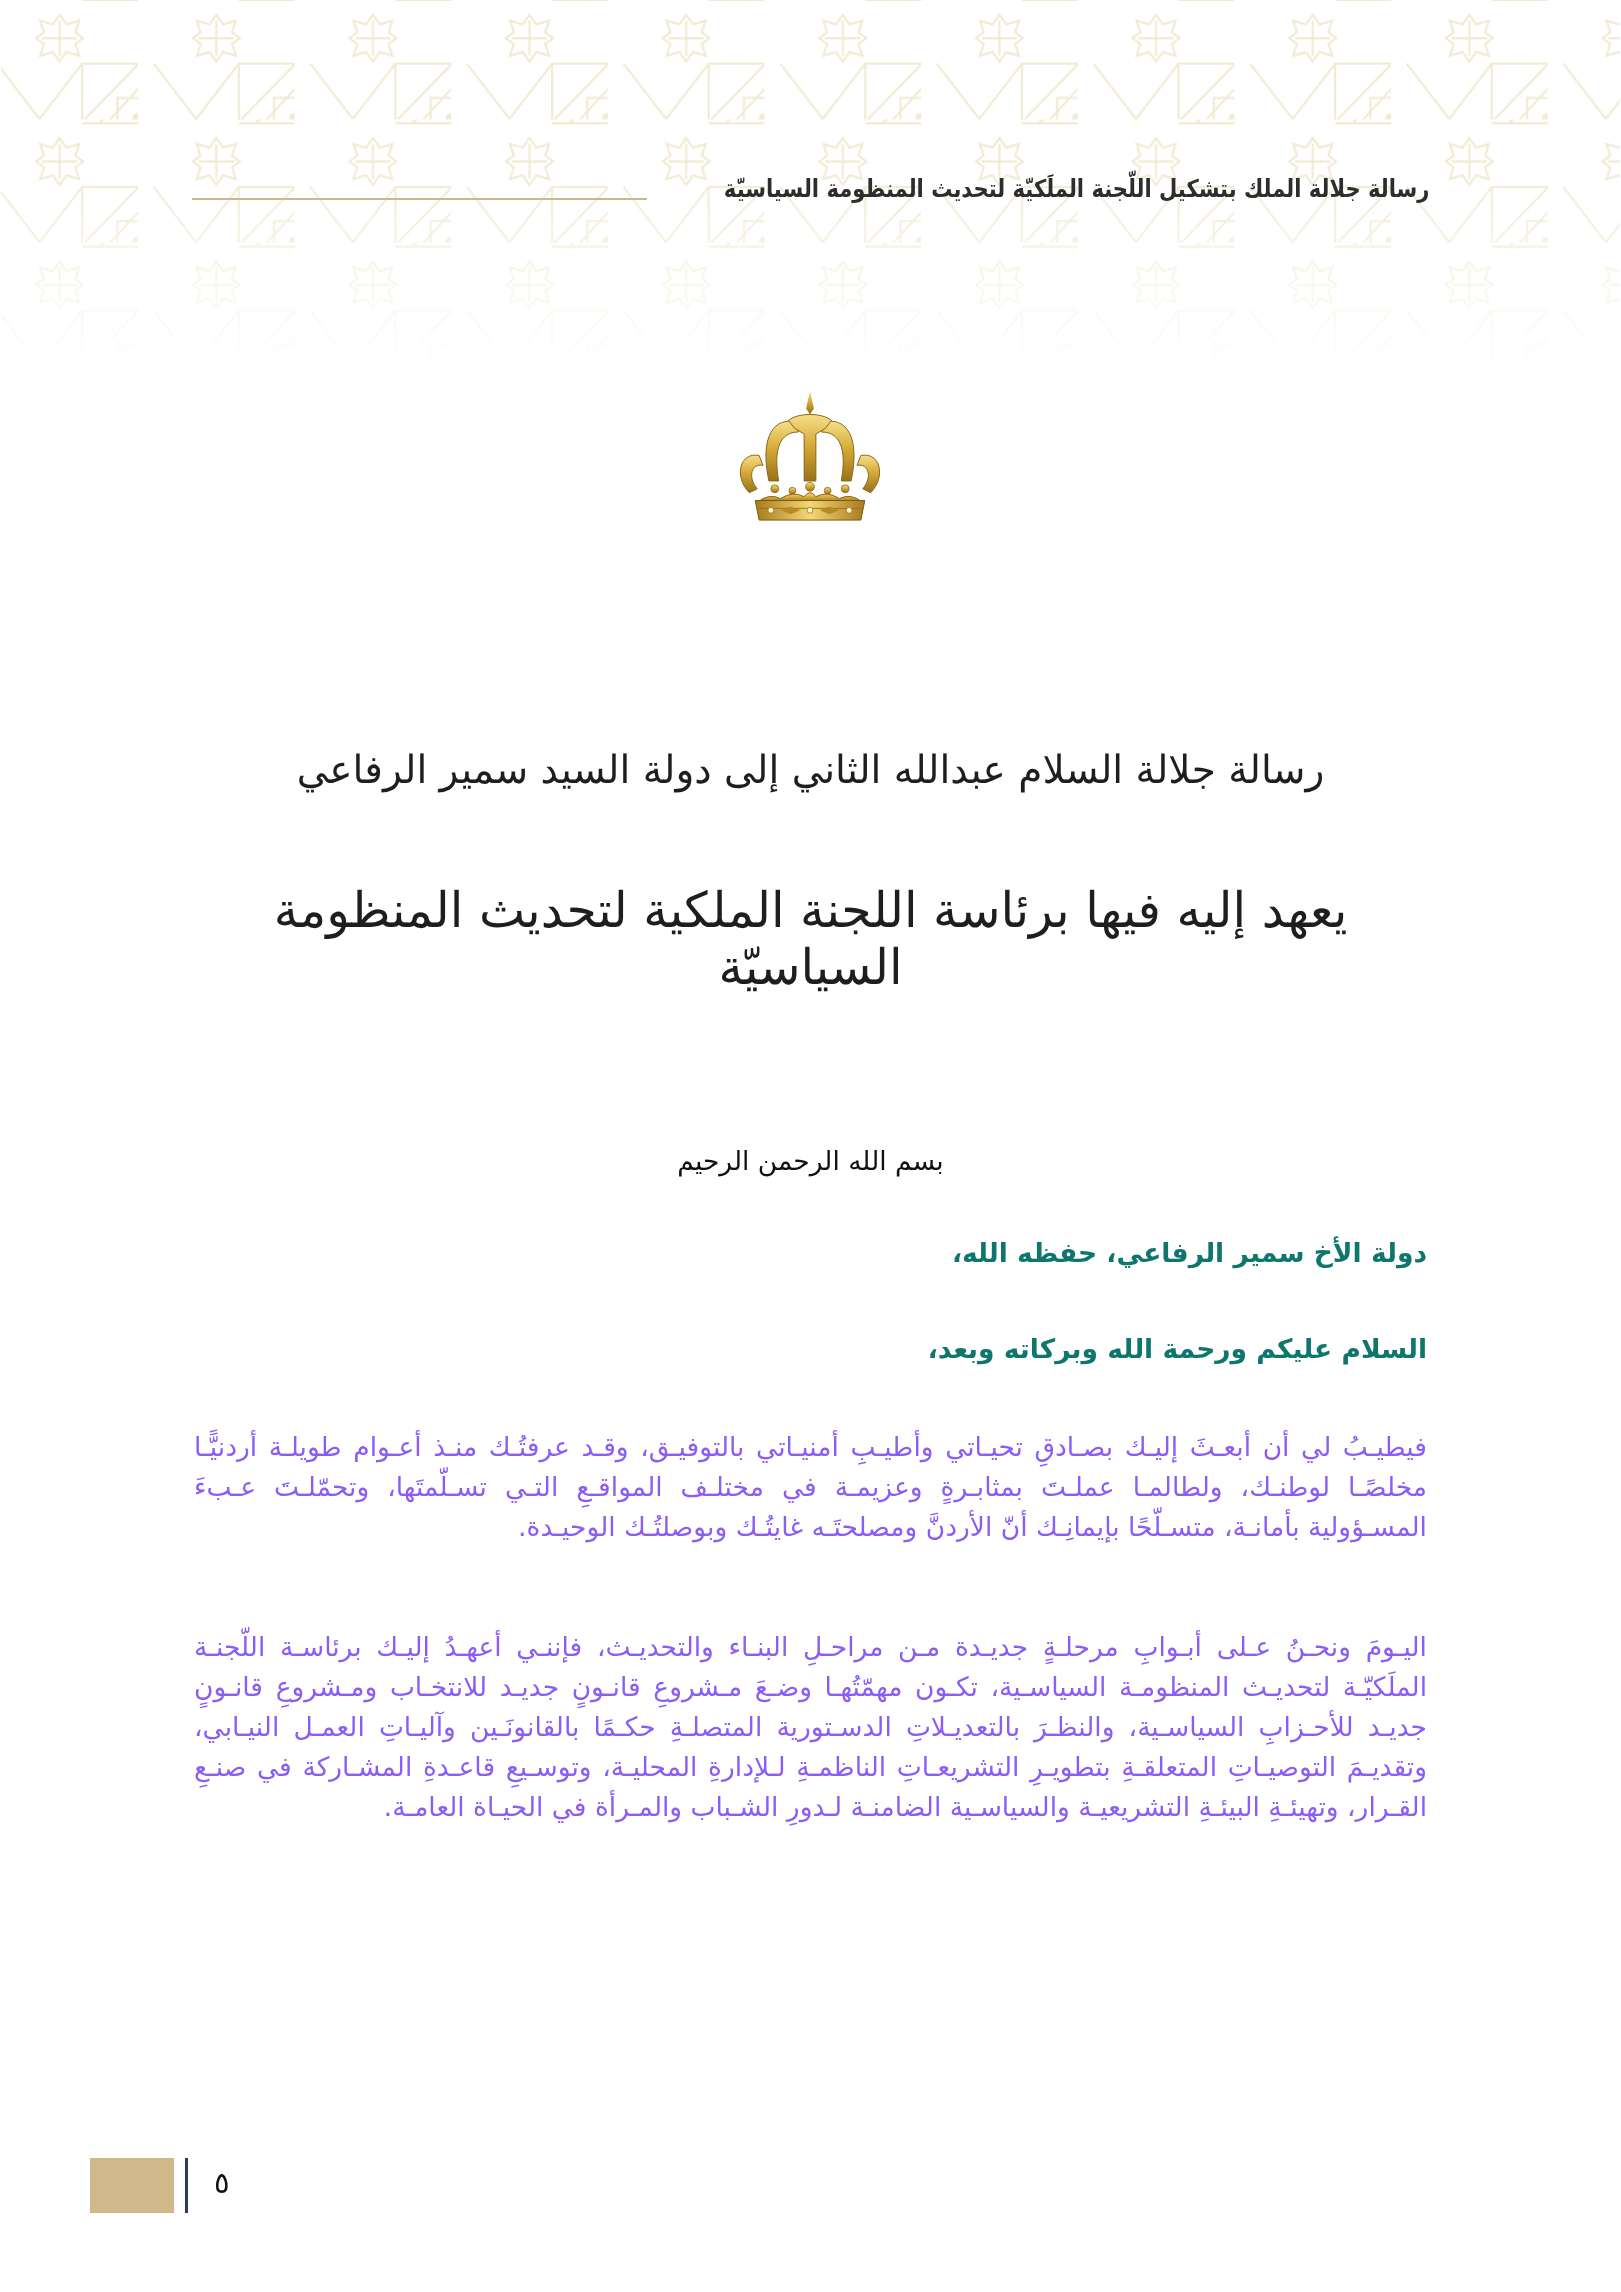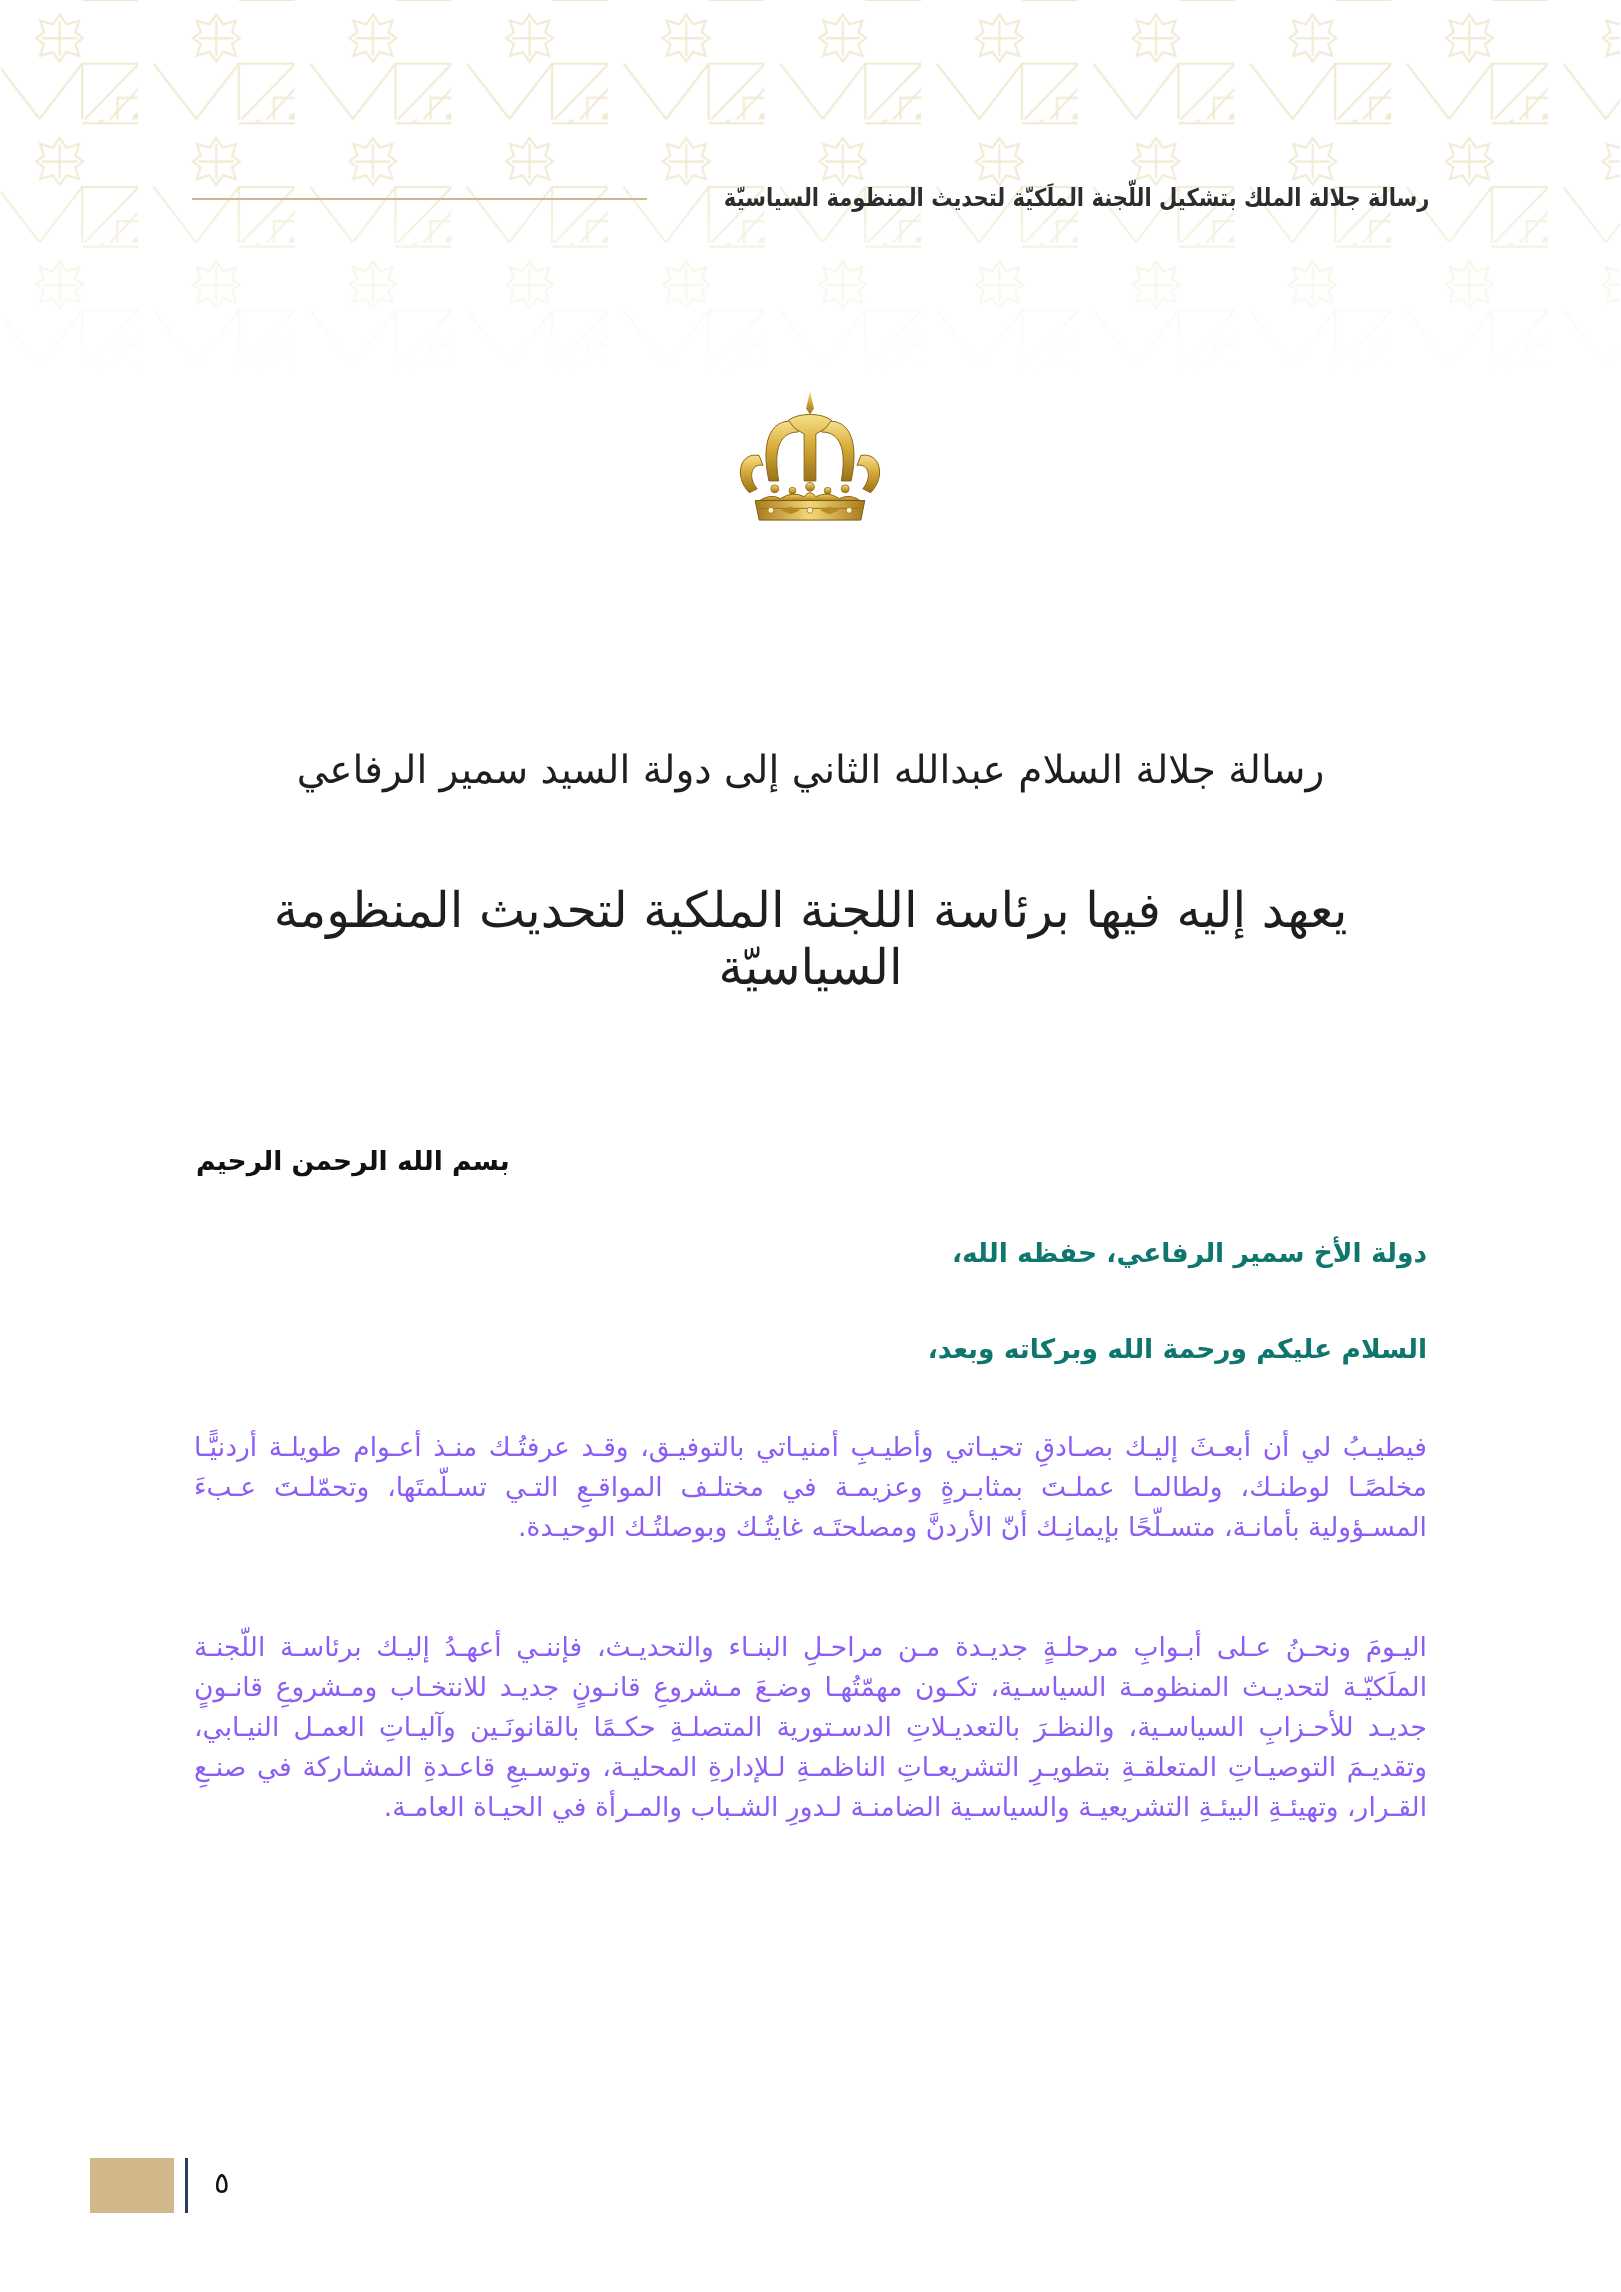--- a/index.html
+++ b/index.html
@@ -21,21 +21,21 @@
             mask-image: linear-gradient(to bottom, rgba(0,0,0,1) 0%, rgba(0,0,0,1) 45%, rgba(0,0,0,0) 100%);
   }
   .running-header {
     position: absolute;
     top: 174px;
     left: 192px;
     width: 1237px;
     height: 47px;
     direction: rtl;
     display: flex;
-    align-items: center;
+    align-items: flex-start;
   }
   .running-header-title {
     font-family: "DejaVu Sans", sans-serif;
     font-weight: bold;
     font-size: 24.5px;
     color: #2d2d2d;
     white-space: nowrap;
     letter-spacing: -0.5px;
     transform: scaleX(0.86);
     transform-origin: right center;
@@ -66,22 +66,22 @@
   }
   .title-line-1 { top: 747px; font-size: 39px; }
   .title-line-2 { top: 882px; font-size: 49px; }
 
   .basmala {
     position: absolute;
     top: 1145px;
     left: 196px;
     width: 1229px;
     direction: rtl;
-    text-align: left;
-    font-weight: bold;
+    text-align: center;
+    font-weight: normal;
     font-size: 26.5px;
     color: #111;
   }
   .salutation {
     position: absolute;
     right: 194px;
     direction: rtl;
     text-align: right;
     font-weight: bold;
     font-size: 26.5px;

